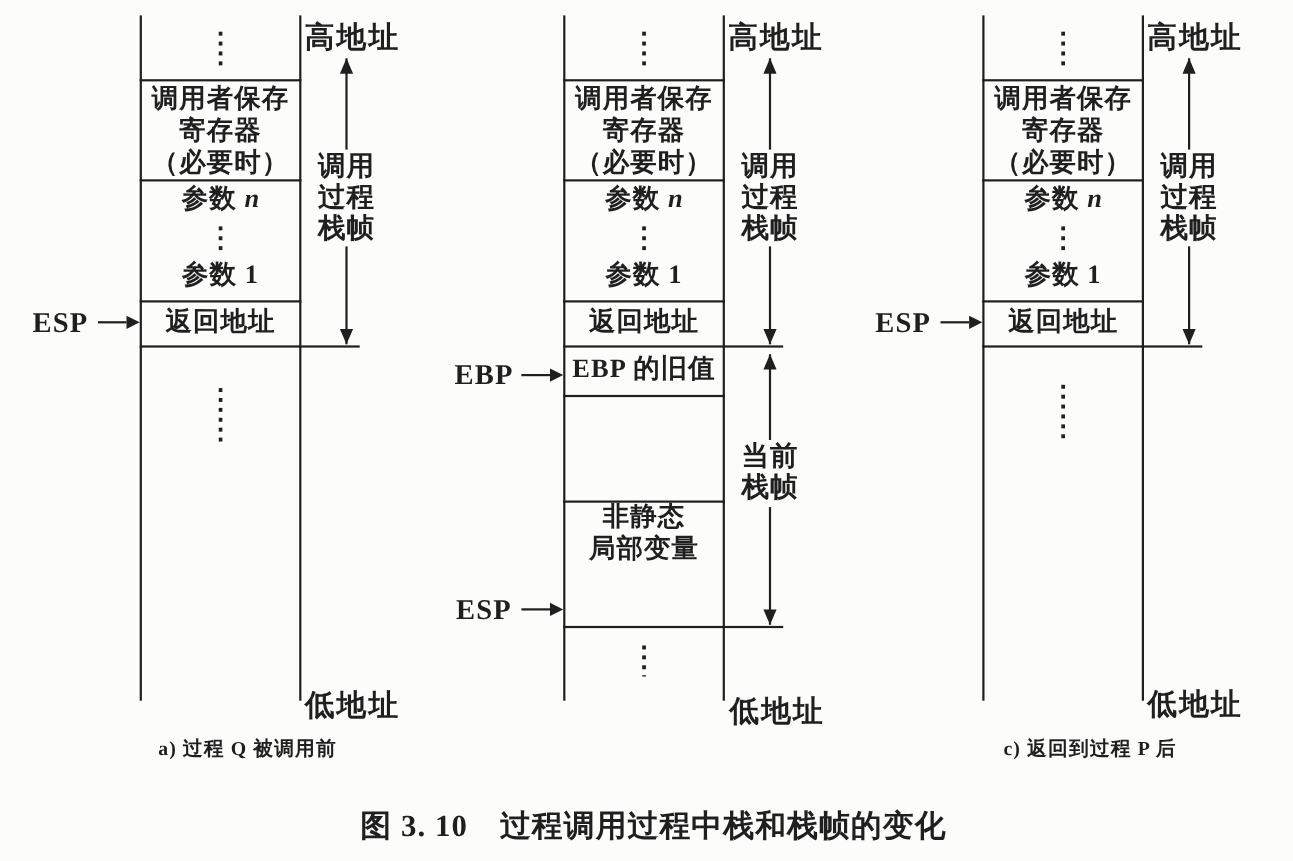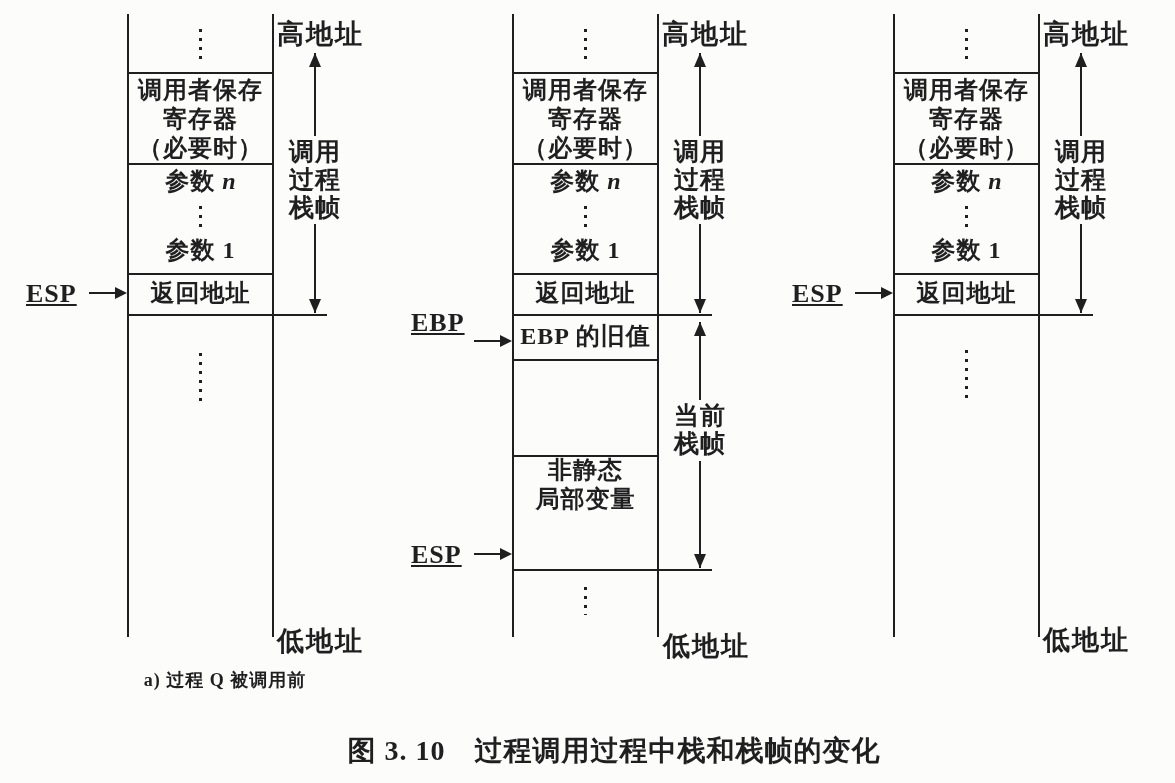--- a/index.html
+++ b/index.html
@@ -33,22 +33,22 @@
   .ct{
     position:absolute;left:127px;width:147px;
     text-align:center;white-space:pre-line;
     font-size:24px;line-height:29px;font-weight:600;
     letter-spacing:1px;
   }
   .ct .var{font-style:italic;letter-spacing:0;}
 
   
   .reg{
-    position:absolute;width:58px;text-align:left;
-    font-size:26px;font-weight:600;letter-spacing:1px;text-decoration:underline;
+    position:absolute;width:58px;text-align:center;
+    font-size:26px;font-weight:600;letter-spacing:1px;
   }
 
   
   .ptr{position:absolute;height:2px;background:var(--ink);}
   .ptr::after{
     content:"";position:absolute;left:100%;top:-5px;width:0;height:0;
     border-top:6px solid transparent;border-bottom:6px solid transparent;
     border-left:12px solid var(--ink);
   }
 
@@ -72,21 +72,21 @@
     white-space:pre-line;font-size:25px;line-height:28px;font-weight:600;
     letter-spacing:1px;
     font-family:Liberation Serif, serif;
   }
 
   .caption{
     position:absolute;left:55px;top:668px;width:340px;text-align:center;
     font-size:18px;font-weight:700;letter-spacing:1px;white-space:nowrap;
   }
   #figcaption{
-    position:absolute;left:304px;top:732px;width:620px;text-align:center;
+    position:absolute;left:284px;top:732px;width:620px;text-align:center;
     font-size:28px;font-weight:700;letter-spacing:1px;white-space:nowrap;
   }
 </style>
 </head>
 <body>
 
 <div id="stage">
 
   <section class="panel" style="left:0px">
     <div class="vl" style="left:127px;top:14px;height:623px"></div>
@@ -137,21 +137,21 @@
 寄存器
 （必要时）</div>
     <div class="ct" style="top:167px"><span>参数 </span><span class="var">n</span></div>
     <div class="dots" style="left:198px;top:204px;height:24px"></div>
     <div class="ct" style="top:236px">参数 1</div>
     <div class="ct" style="top:279px">返回地址</div>
     <div class="ct" style="top:322px">EBP 的旧值</div>
     <div class="ct" style="top:456px">非静态
 局部变量</div>
 
-    <div class="reg" style="left:26px;top:308px">EBP</div>
+    <div class="reg" style="left:26px;top:326px">EBP</div>
     <div class="ptr" style="left:89px;top:340px;width:26px"></div>
     <div class="reg" style="left:26px;top:540px">ESP</div>
     <div class="ptr" style="left:89px;top:553px;width:26px"></div>
 
     <div class="addr" style="left:277px;top:16px">高地址</div>
     <div class="addr" style="left:278px;top:628px">低地址</div>
 
     <div class="seg up" style="left:314px;top:53px;height:83px"></div>
     <div class="frame-lbl" style="top:138px">调用
 过程
@@ -189,16 +189,17 @@
     <div class="addr" style="left:277px;top:16px">高地址</div>
     <div class="addr" style="left:277px;top:622px">低地址</div>
 
     <div class="seg up" style="left:314px;top:53px;height:83px"></div>
     <div class="frame-lbl" style="top:138px">调用
 过程
 栈帧</div>
     <div class="seg down" style="left:314px;top:224px;height:89px"></div>
 
     <div class="dots" style="left:198px;top:348px;height:52px"></div>
+    <div class="caption">c) 返回到过程 P 后</div>
   </section>
 
   <div id="figcaption">图 3. 10　过程调用过程中栈和栈帧的变化</div>
 </div>
 
 </body></html>

